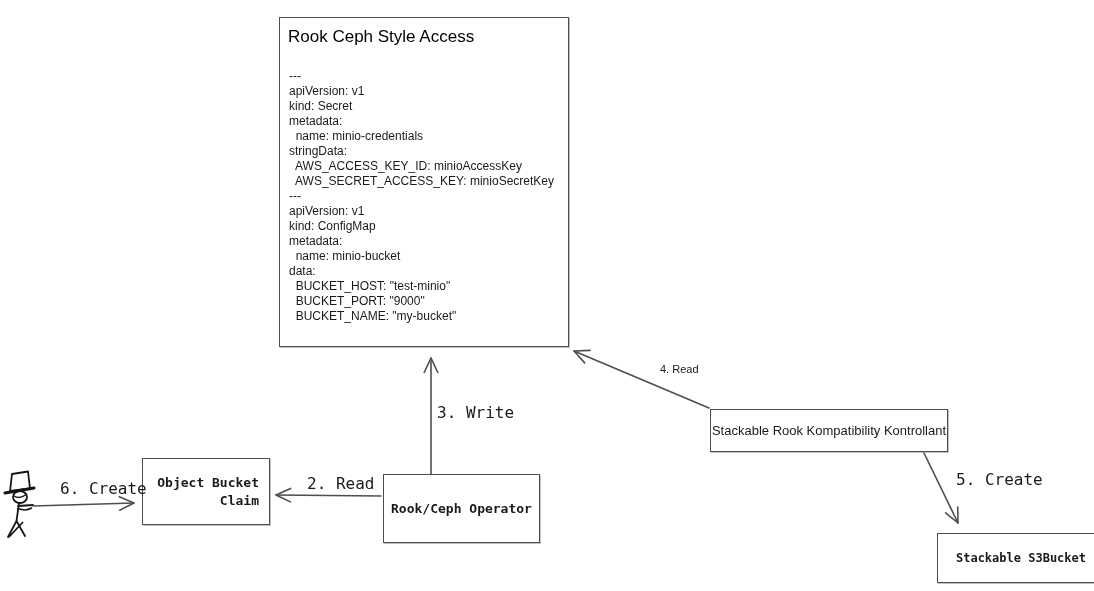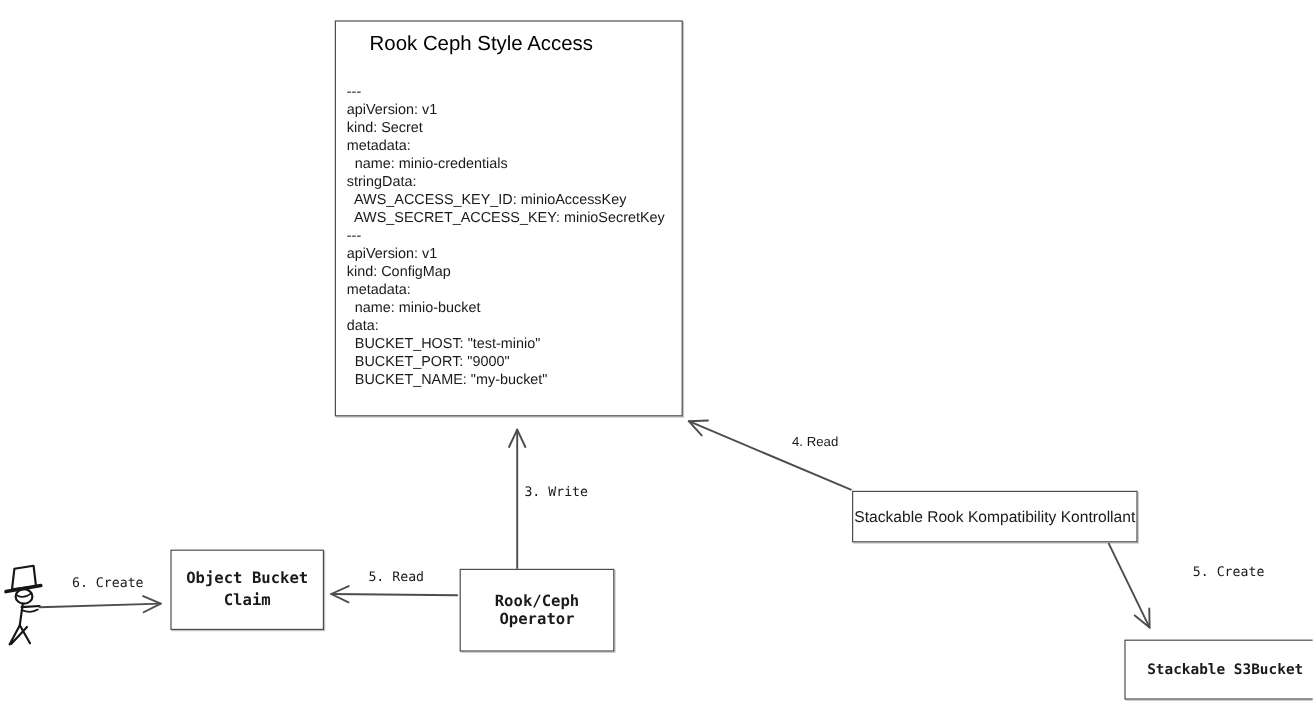--- a/index.html
+++ b/index.html
@@ -39,79 +39,78 @@
     stroke-linejoin: round;
   }
   .node {
     position: absolute;
     border: 1.5px solid var(--color-line, #4d4d4d);
     background: #fff;
     box-shadow: 1px 1px 0 0 rgba(77,77,77,0.35);
     display: flex;
     align-items: center;
     justify-content: center;
-    text-align: center;
+    text-align: right;
   }
   .mono {
     font-family: "DejaVu Sans Mono", "Liberation Mono", monospace;
   }
   .node-label-mono {
     font-family: "DejaVu Sans Mono", "Liberation Mono", monospace;
     font-weight: bold;
     color: #1a1a1a;
   }
   .spec-box {
     left: 279px; top: 17px;
     width: 290px; height: 330px;
     display: block;
     text-align: left;
   }
   .spec-title {
     font-size: 17px;
     color: #000;
     padding: 8px 4px 0 8px;
     line-height: 21px;
-    margin-left: 20px;
   }
   .spec-yaml {
     font-family: "Liberation Sans", sans-serif;
     font-size: 12px;
     line-height: 15px;
     color: #1a1a1a;
     white-space: pre;
     margin: 22px 0 0 0;
     padding: 0 0 0 9px;
   }
   .obc-node {
     left: 142px; top: 458px;
     width: 128px; height: 67px;
     font-size: 13px;
     line-height: 18px;
     padding: 0 10px;
   }
   .operator-node {
     left: 383px; top: 474px;
-    width: 129px; height: 69px;
+    width: 157px; height: 69px;
     font-size: 13px;
   }
   .controller-node {
     left: 710px; top: 409px;
     width: 238px; height: 43px;
     font-size: 13px;
     white-space: nowrap;
     color: #1a1a1a;
   }
   .s3-node {
     left: 937px; top: 533px;
     width: 168px; height: 50px;
     font-size: 12px;
   }
   .edge-label {
     position: absolute;
-    font-size: 11px;
+    font-size: 16px;
     color: #1a1a1a;
     white-space: nowrap;
   }
   .edge-label-sans {
     position: absolute;
     font-family: "Liberation Sans", sans-serif;
     font-size: 11px;
     color: #1a1a1a;
     white-space: nowrap;
   }
@@ -183,18 +182,18 @@
 
   <div class="node node-label-mono obc-node">Object Bucket Claim</div>
 
   <div class="node node-label-mono operator-node">Rook/Ceph Operator</div>
 
   <div class="node controller-node">Stackable Rook Kompatibility Kontrollant</div>
 
   <div class="node node-label-mono s3-node">Stackable S3Bucket</div>
 
   <span class="edge-label mono" style="left:60px; top:479px;">6. Create</span>
-  <span class="edge-label mono" style="left:307px; top:474px;">5. Read</span>
+  <span class="edge-label mono" style="left:307px; top:474px;">2. Read</span>
   <span class="edge-label mono" style="left:437px; top:403px;">3. Write</span>
   <span class="edge-label-sans" style="left:660px; top:363px;">4. Read</span>
-  <span class="edge-label mono" style="left:956px; top:470px;margin-left:38px;">5. Create</span>
+  <span class="edge-label mono" style="left:956px; top:470px;">5. Create</span>
 
 </div>
 
 </body></html>

